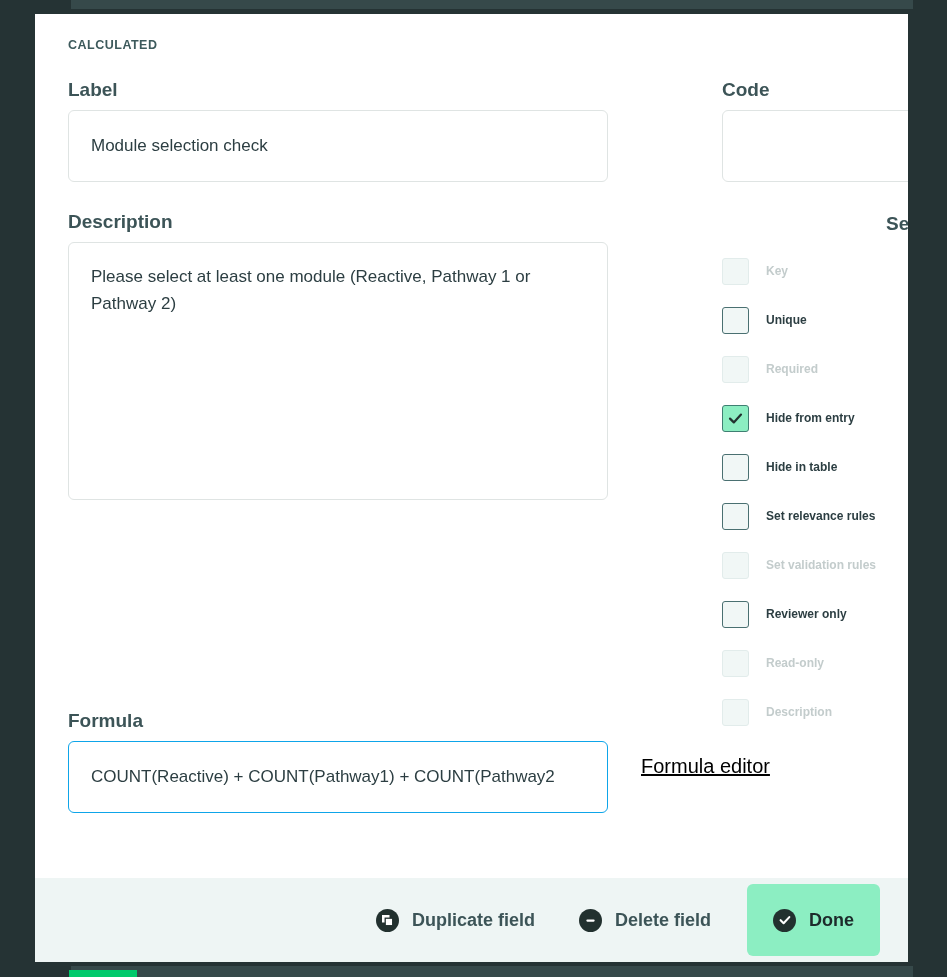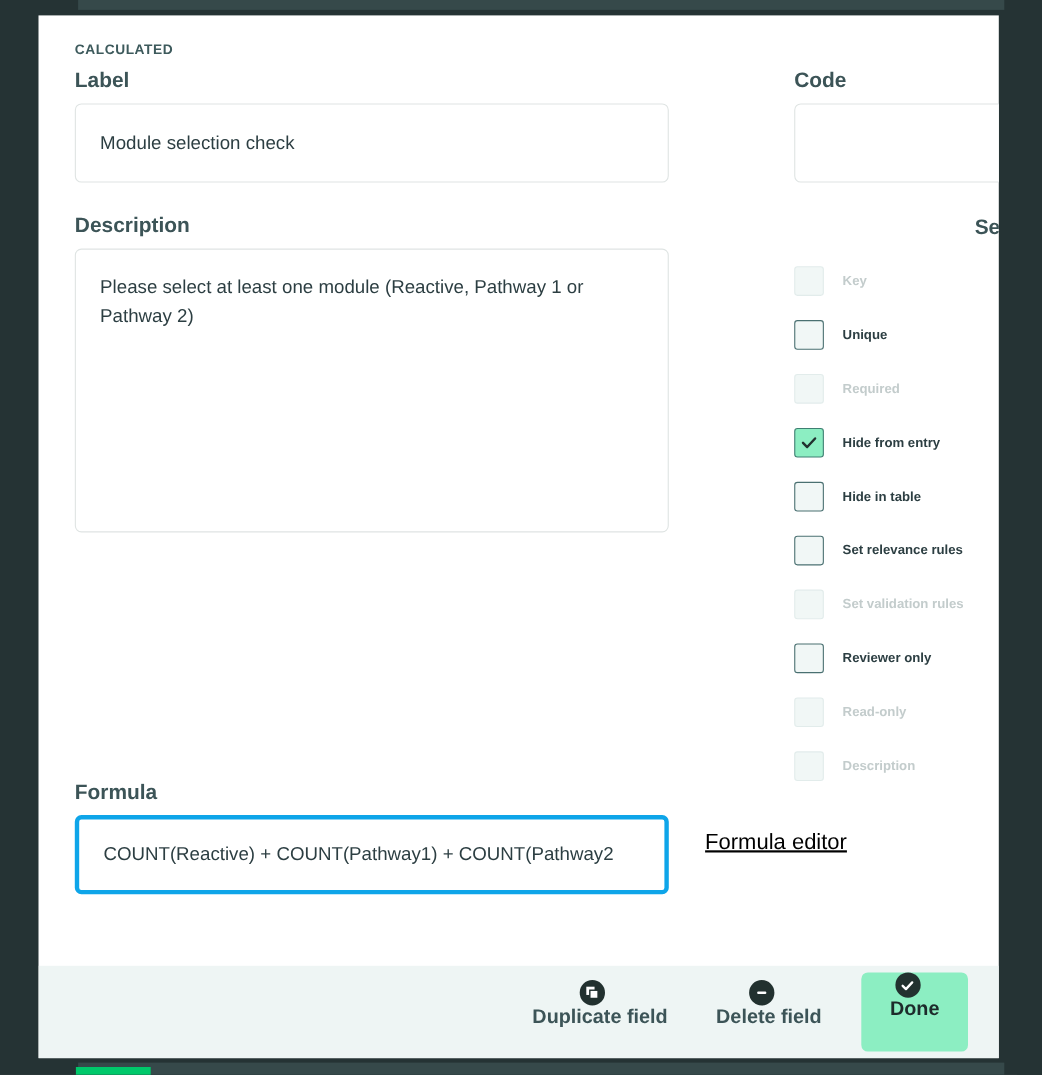--- a/index.html
+++ b/index.html
@@ -43,21 +43,21 @@
     flex: 1 1 auto;
     padding: 24px 33px 0 33px;
   }
   .columns { display: flex; align-items: flex-start; gap: 48px; }
   .col-left { width: 540px; flex: 0 0 540px; }
   .col-right { flex: 1 1 auto; padding-left: 66px; padding-top: 0; }
 
   .eyebrow {
     font-size: 12.5px; font-weight: bold; letter-spacing: 0.5px;
     color: #3d5a5c; text-transform: uppercase;
-    margin: 0 0 12px 0;
+    margin: 0 0 28px 0;
   }
   .field-label {
     font-size: 19px; font-weight: bold; color: #3c5457;
     margin: 0 0 9px 0; line-height: 1.1;
   }
   .col-right .field-label { color: #3c5457; }
 
   .text-input {
     width: 540px; height: 72px;
     border: 1px solid #dfe4e3; border-radius: 6px;
@@ -76,21 +76,21 @@
     width: 540px; height: 258px;
     border: 1px solid #dfe4e3; border-radius: 6px;
     background: #fff;
     padding: 20px 22px;
     font-size: 17px; color: #2c3e42;
     line-height: 1.6;
     overflow: hidden;
   }
   .formula-input {
     width: 540px; height: 72px;
-    border: 4px solid #0ea5e9; border-radius: 6px;
+    border: 1px solid #0ea5e9; border-radius: 6px;
     background: #fff;
     padding: 0 22px;
     display: flex; align-items: center;
     font-size: 17px; color: #2c3e42;
     white-space: nowrap; overflow: hidden;
   }
 
   .gap-desc { margin-top: 30px; }
   .settings-head { margin-top: 32px; text-align: right; }
 
@@ -143,21 +143,20 @@
     padding-right: 28px;
     gap: 0;
   }
   .footer-btn {
     display: flex; align-items: center;
     background: transparent; border: 0;
     padding: 0 22px; height: 58px;
     font-family: "Liberation Sans", sans-serif;
     font-size: 18px; font-weight: bold; color: #3c5457;
     cursor: pointer;
-    flex-direction: column;
   }
   .footer-btn .glyph { margin-right: 13px; display: flex; }
   .btn-done {
     background: #8ceec2; border-radius: 6px;
     color: #1d2b2b; height: 72px; padding: 0 26px;
     margin-left: 14px;
   }
   .icon-circle {
     width: 23px; height: 23px; border-radius: 50%;
     background: #22312f;

